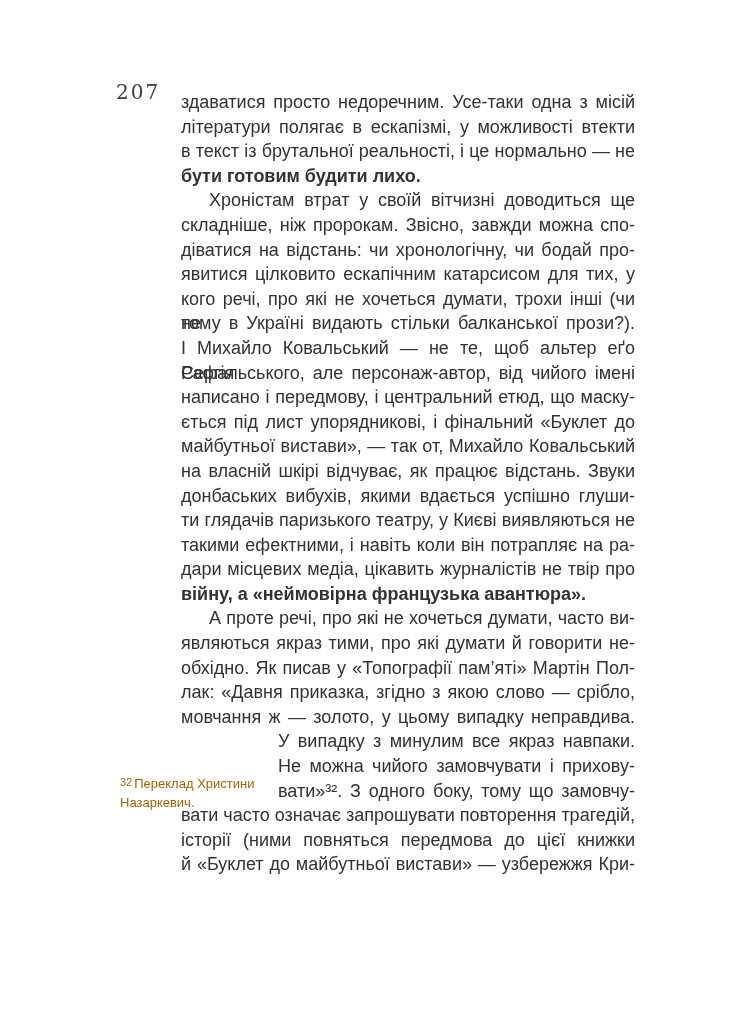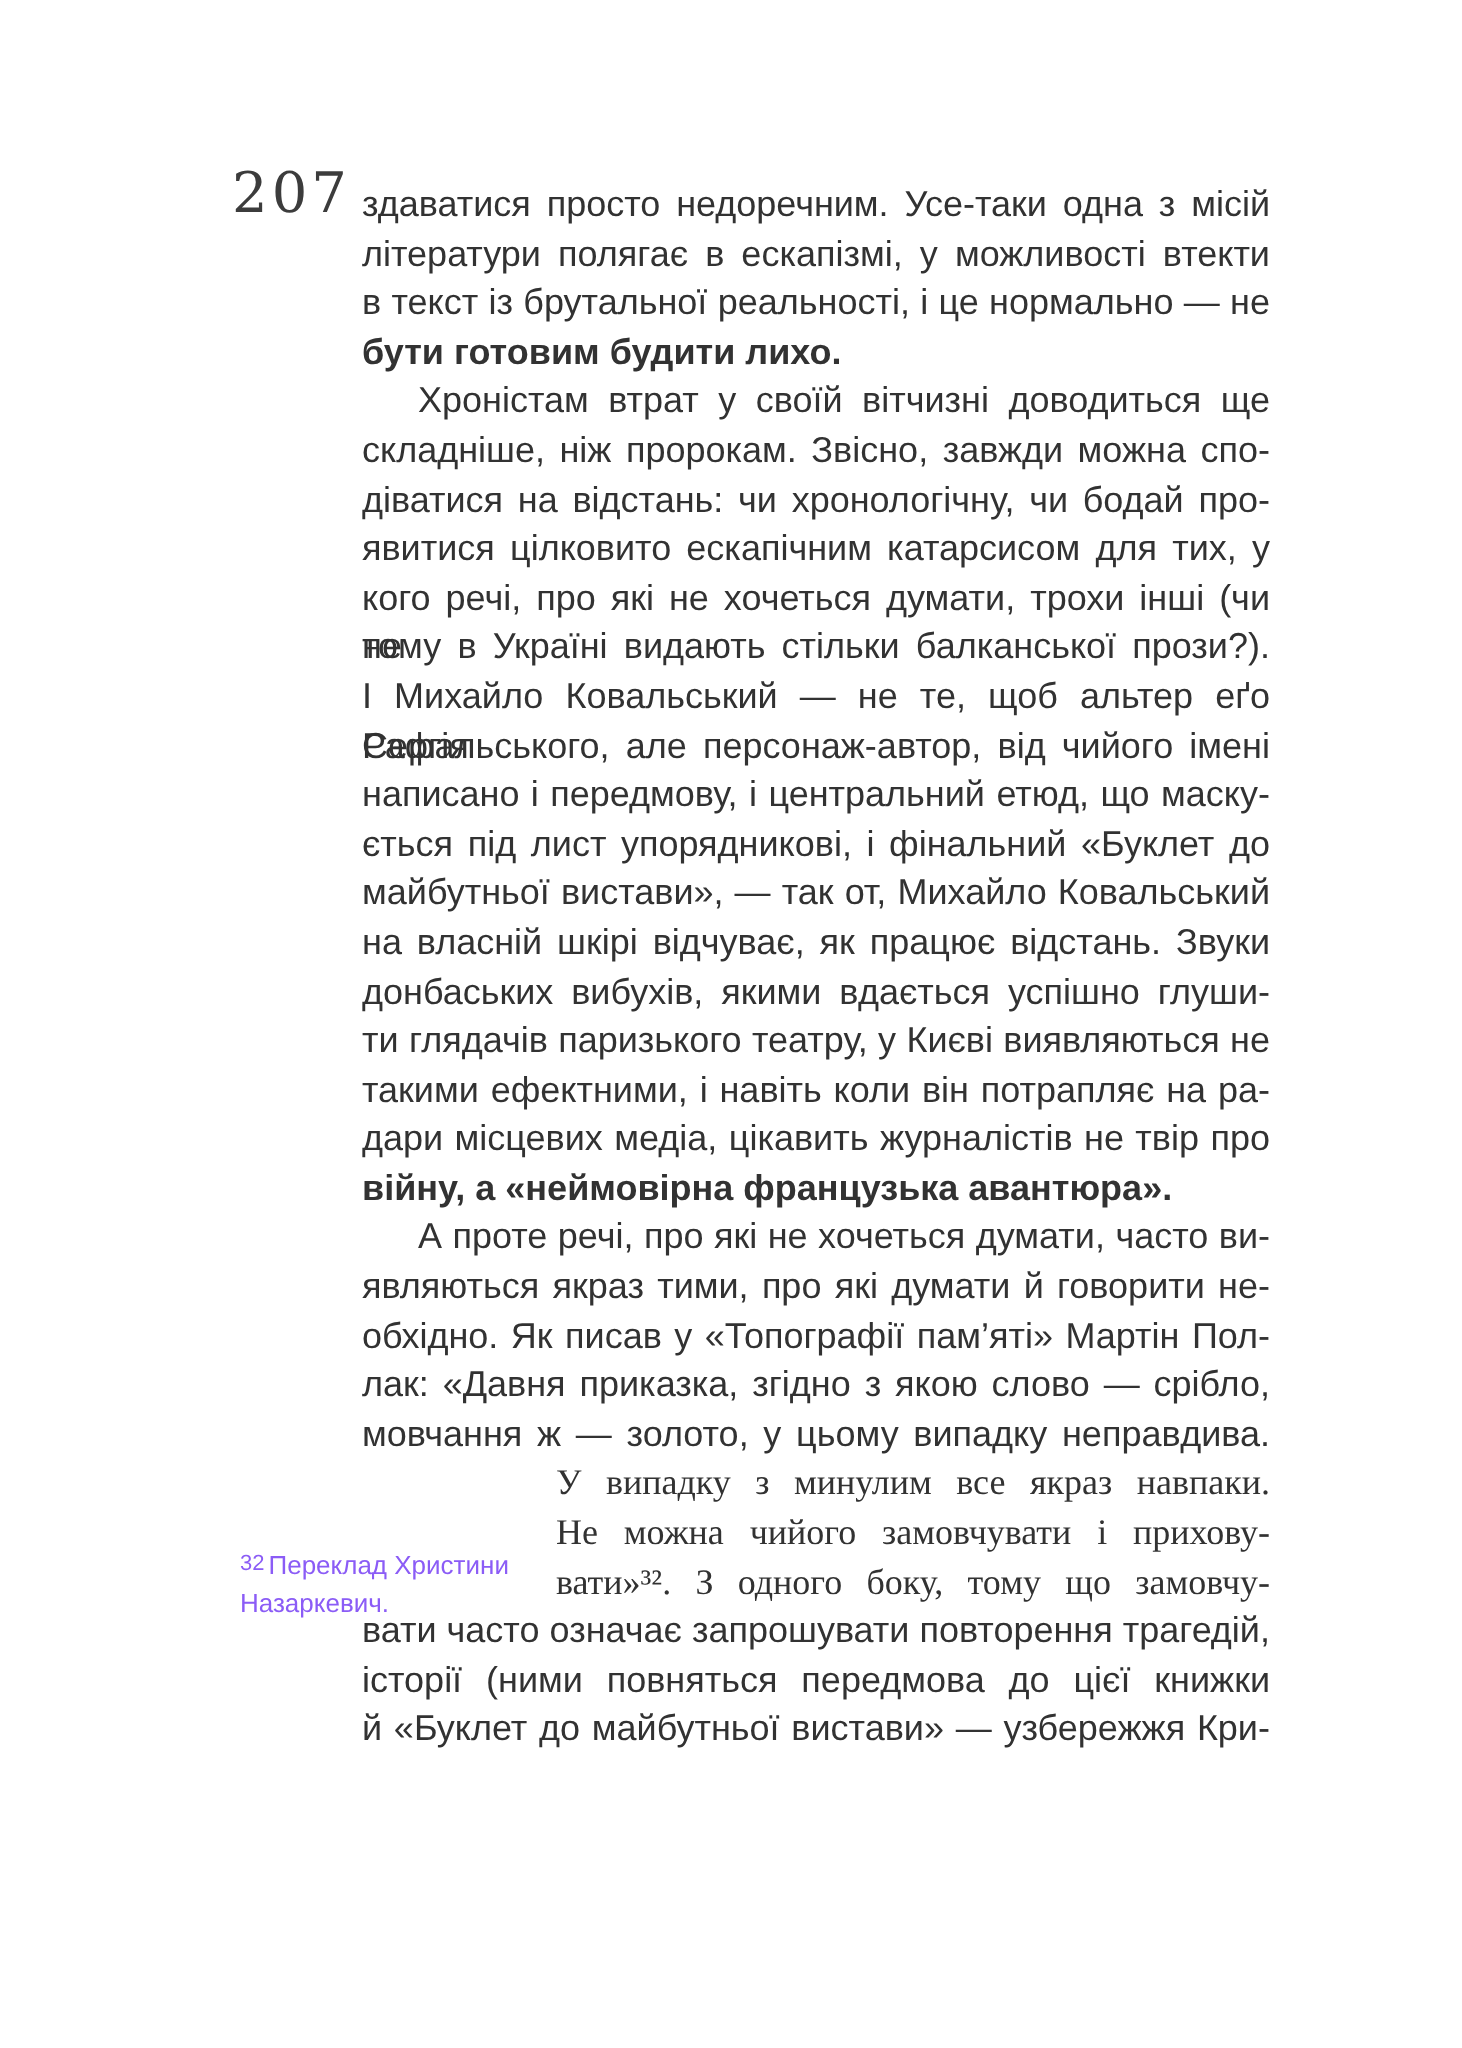--- a/index.html
+++ b/index.html
@@ -11,21 +11,21 @@
     font-family: "Liberation Sans", "DejaVu Sans", sans-serif;
     color: #323232;
     overflow: hidden;
   }
   .page-number {
     position: absolute;
     left: 116px;
     top: 80px;
     font-family: "DejaVu Serif", "Liberation Serif", serif;
     font-weight: 400;
-    font-size: 28px;
+    font-size: 20px;
     letter-spacing: 2px;
     color: #3c3c3c;
   }
   .text-block {
     position: absolute;
     left: 181px;
     top: 90px;
     width: 454px;
     font-size: 18px;
     line-height: 24.6px;
@@ -36,29 +36,29 @@
     height: 24.6px;
     text-align: justify;
     text-align-last: justify;
   }
   .ln.last {
     text-align: left;
     text-align-last: left;
     font-weight: bold;
   }
   .ln.ind { text-indent: 28px; }
-  .ln.wrap { margin-left: 97px; font-family: Liberation Serif, serif; }
+  .ln.wrap { margin-left: 97px; }
   .footnote {
     position: absolute;
     left: 120px;
     top: 773px;
     width: 150px;
     font-size: 13px;
     line-height: 19px;
-    color: #8b5cf6;
+    color: #a16207;
   }
   .fn-marker {
     font-size: 11px;
     vertical-align: 2px;
     margin-right: 2px;
   }
 </style>
 </head>
 <body>
 

